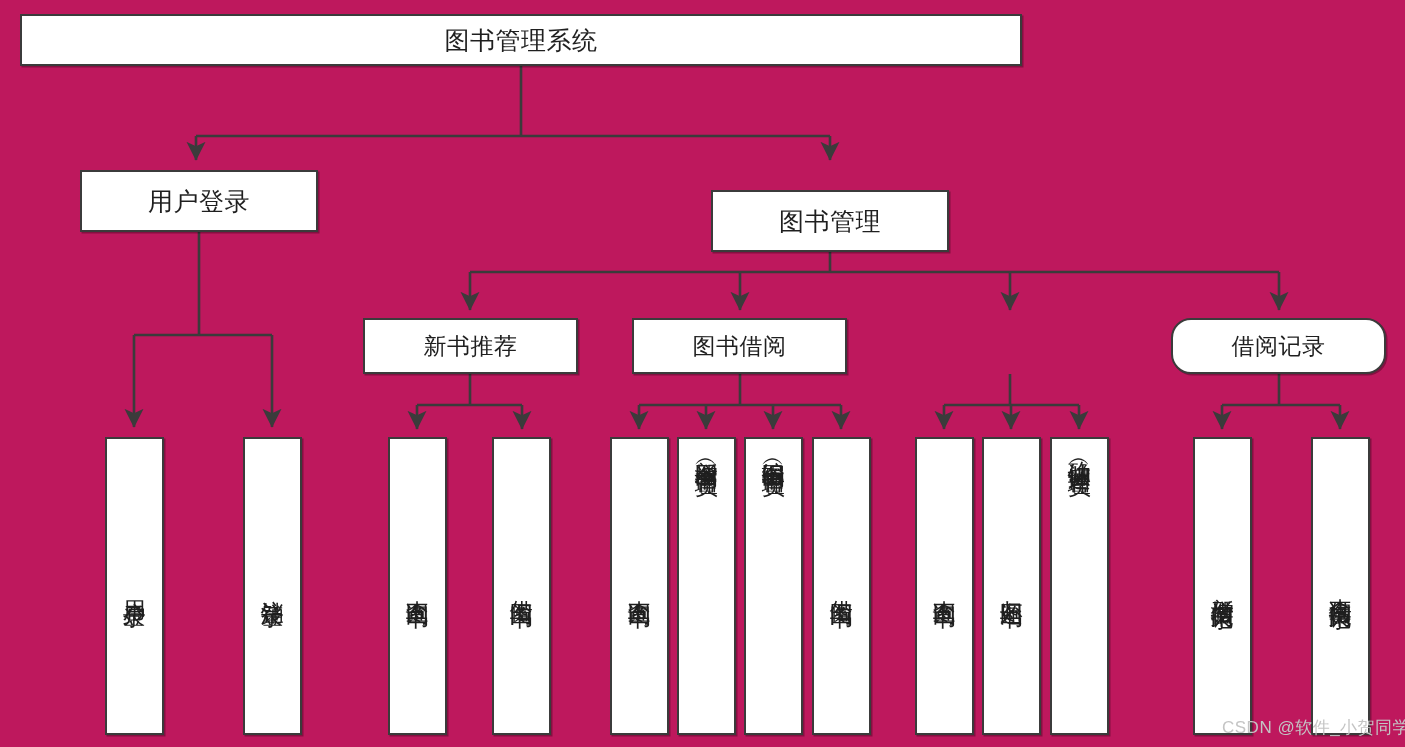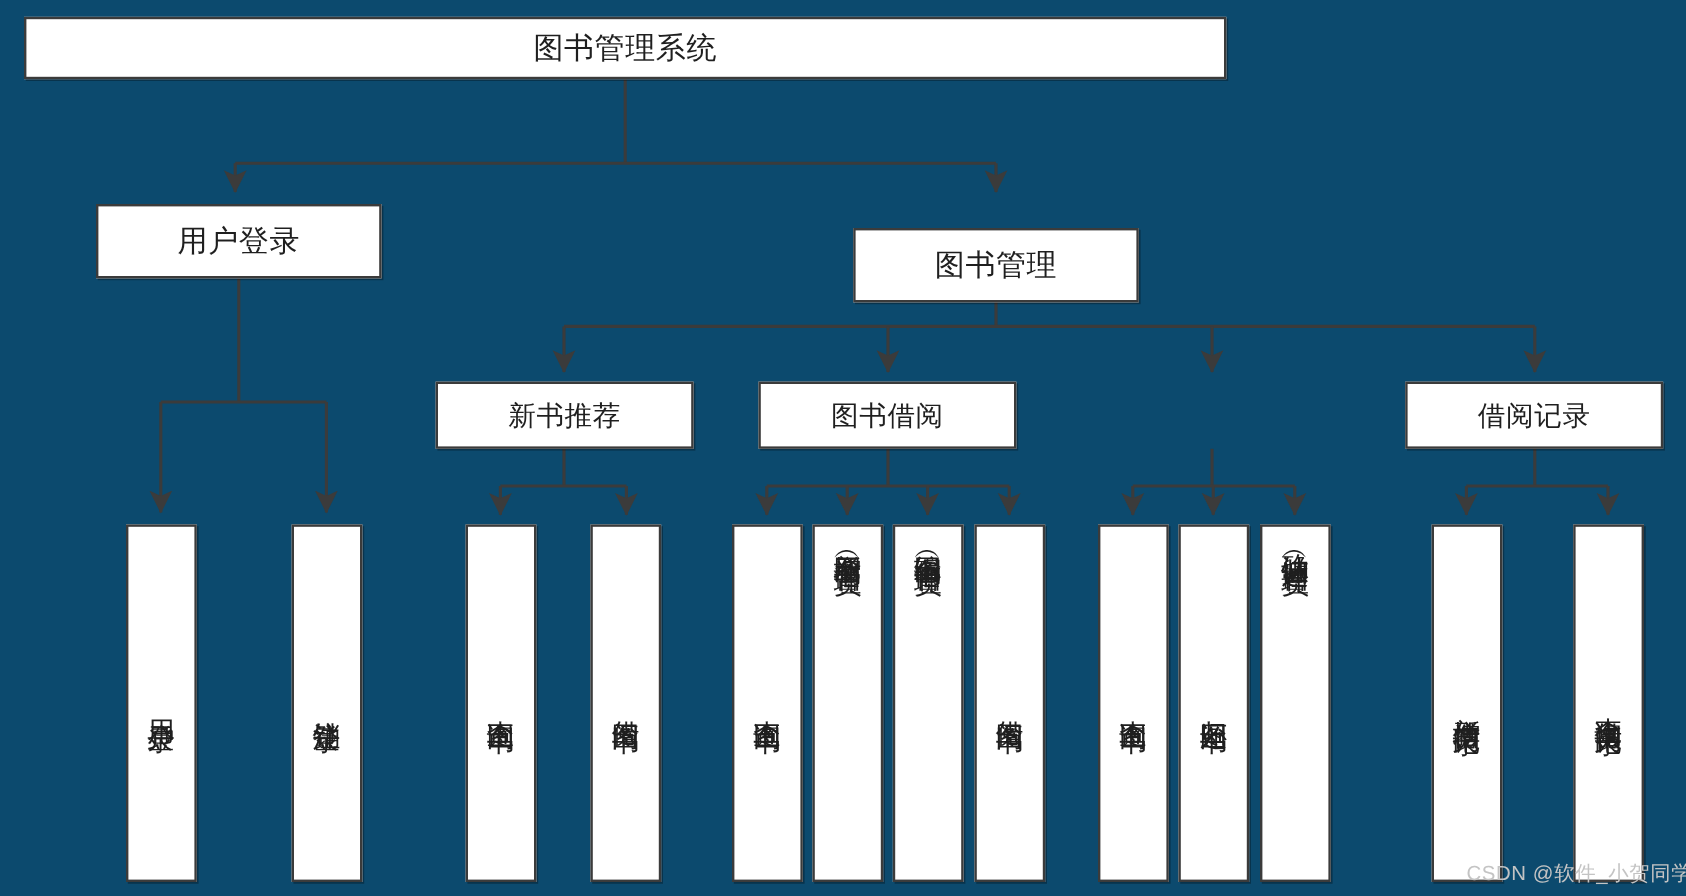--- a/index.html
+++ b/index.html
@@ -8,21 +8,21 @@
     padding: 0;
     background: #ffffff;
   }
   body {
     font-family: "Liberation Sans", "DejaVu Sans", sans-serif;
   }
   #canvas {
     position: relative;
     width: 1405px;
     height: 747px;
-    background: #0c4a6e;
+    background: #be185d;
     overflow: hidden;
   }
   svg.edges {
     position: absolute;
     left: 0;
     top: 0;
     width: 1405px;
     height: 747px;
     pointer-events: none;
   }
@@ -147,21 +147,21 @@
 
   <div class="node h small" style="left:363px; top:318px; width:215px; height:56px;">
     <span class="label">新书推荐</span>
   </div>
 
   <div class="node h small" style="left:632px; top:318px; width:215px; height:56px;">
     <span class="label">图书借阅</span>
   </div>
 
 
-  <div class="node h small" style="left:1171px; top:318px; width:215px; height:56px;">
+  <div class="node h small" style="left:1171px; top:318px; width:215px; height:56px;border-radius:20px;">
     <span class="label">借阅记录</span>
   </div>
 
   <div class="node v centered" style="left:105px; top:437px; width:59px; height:298px;">
     <span class="label">用户登录</span>
   </div>
 
   <div class="node v centered" style="left:243px; top:437px; width:59px; height:298px;">
     <span class="label">注销登录</span>
   </div>

